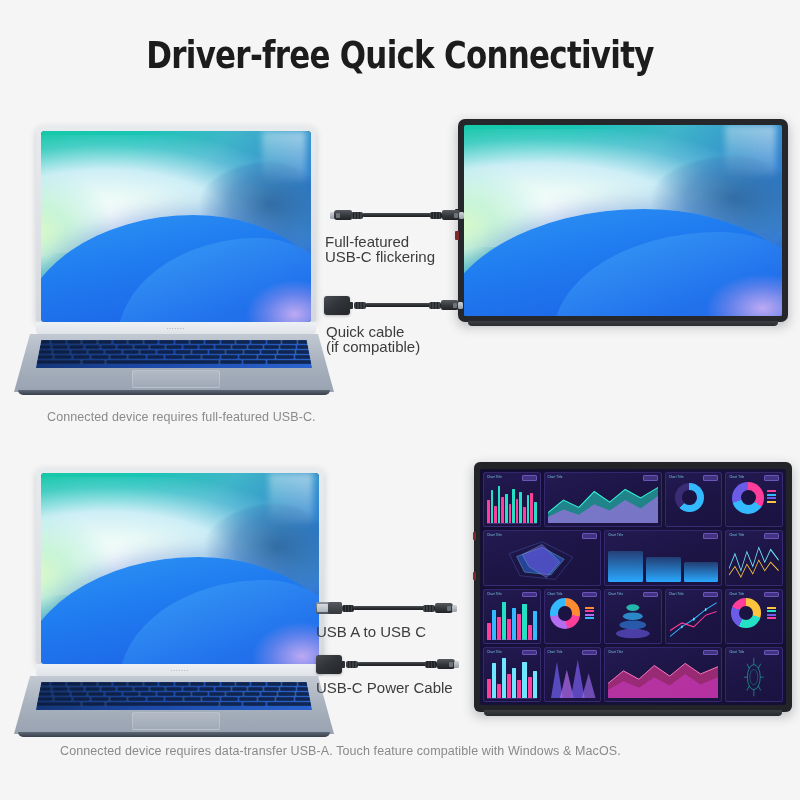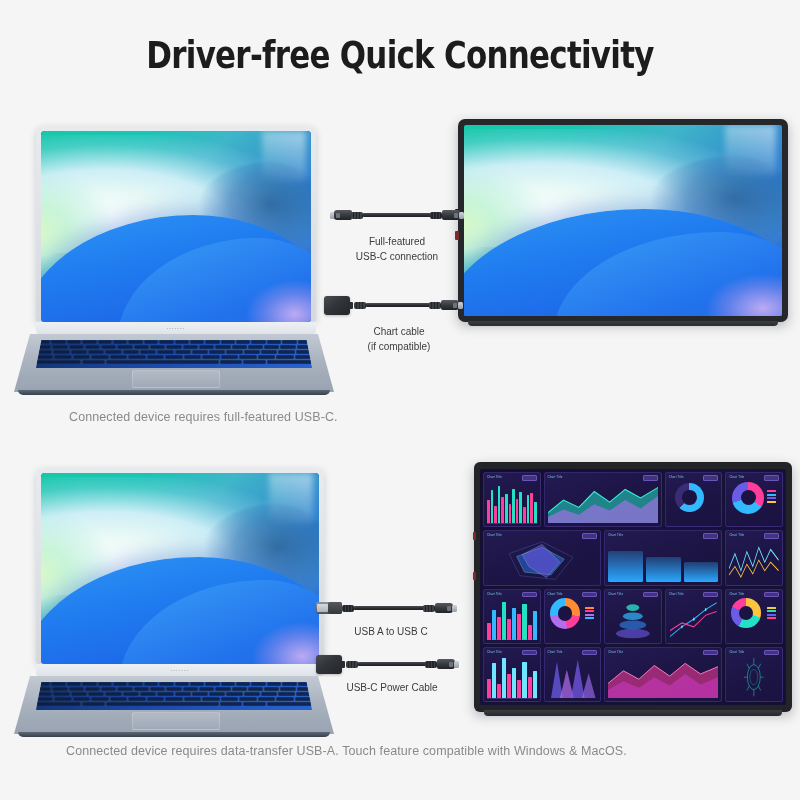--- a/index.html
+++ b/index.html
@@ -19,24 +19,24 @@
     letter-spacing:-0.8px;
     color:#1c1c1c;
     font-family:"DejaVu Sans Condensed","Liberation Sans",sans-serif;
     transform:scaleX(0.93);
   }
 
   
   .caption{
     position:absolute;
     font-size:12.5px;color:#8a8a8a;
-    letter-spacing:.1px;white-space:nowrap;margin-left:22px;
+    letter-spacing:.1px;white-space:nowrap;
   }
   .caption-1{left:47px;top:410px;}
-  .caption-2{left:44px;top:744px;}
+  .caption-2{left:60px;top:744px;}
 
   
   .laptop{position:absolute;}
   .lp-lid{
     position:absolute;left:0;top:0;
     border-radius:7px 7px 2px 2px;
     background:linear-gradient(180deg,#e8ebee 0%,#d5d9de 100%);
     padding:5px 5px 0 5px;
     box-shadow:0 2px 7px rgba(40,50,70,.20);
     box-sizing:border-box;
@@ -147,22 +147,22 @@
     background:linear-gradient(180deg,#3a3d42,#2a2c30);
   }
   .mon-port{
     position:absolute;width:4px;height:9px;border-radius:1px;
     background:#1b1d20;
   }
 
   
   .cable-group{position:absolute;}
   .cable-label{
-    position:absolute;text-align:center;
-    font-size:10px;color:#3c3c3c;line-height:15px;white-space:nowrap;
+    position:absolute;
+    font-size:15px;color:#3c3c3c;line-height:15px;white-space:nowrap;
   }
   .cable{position:absolute;height:20px;}
   .wire{
     position:absolute;top:8px;height:4px;border-radius:2px;
     background:linear-gradient(180deg,#4a4d52,#2c2e32 55%,#1d1f22);
   }
   .plug-c{
     position:absolute;top:5px;width:18px;height:10px;border-radius:2.5px;
     background:linear-gradient(180deg,#56595e,#34373b 55%,#212327);
   }
@@ -393,35 +393,35 @@
       <div class="tip" style="left:0;"></div>
       <div class="plug-c left" style="left:4px;"></div>
       <div class="strain" style="left:21px;"></div>
       <div class="wire" style="left:32px;width:72px;"></div>
       <div class="strain" style="left:100px;"></div>
       <div class="plug-c right" style="left:112px;"></div>
       <div class="tip" style="left:129px;"></div>
     </div>
     <div class="cable-label" style="left:-5px;top:29px;width:144px;">
       <div>Full-featured</div>
-      <div>USB-C connection</div>
+      <div>USB-C flickering</div>
     </div>
   </div>
 
   <div class="cable-group" style="left:324px;top:295px;width:150px;height:60px;">
     <div class="cable" style="left:0;top:0;width:144px;">
       <div class="brick" style="left:0;"></div>
       <div class="strain" style="left:30px;"></div>
       <div class="wire" style="left:41px;width:68px;"></div>
       <div class="strain" style="left:105px;"></div>
       <div class="plug-c right" style="left:117px;"></div>
       <div class="tip" style="left:134px;"></div>
     </div>
     <div class="cable-label" style="left:2px;top:29px;width:146px;">
-      <div>Chart cable</div>
+      <div>Quick cable</div>
       <div>(if compatible)</div>
     </div>
   </div>
 
   <div class="caption caption-1">Connected device requires full-featured USB-C.</div>
 
   <div class="laptop" style="left:14px;top:468px;width:320px;height:250px;">
     <div class="lp-lid" style="left:22px;top:0;width:288px;height:196px;">
       <div class="lp-screen">
         <div class="wall">

